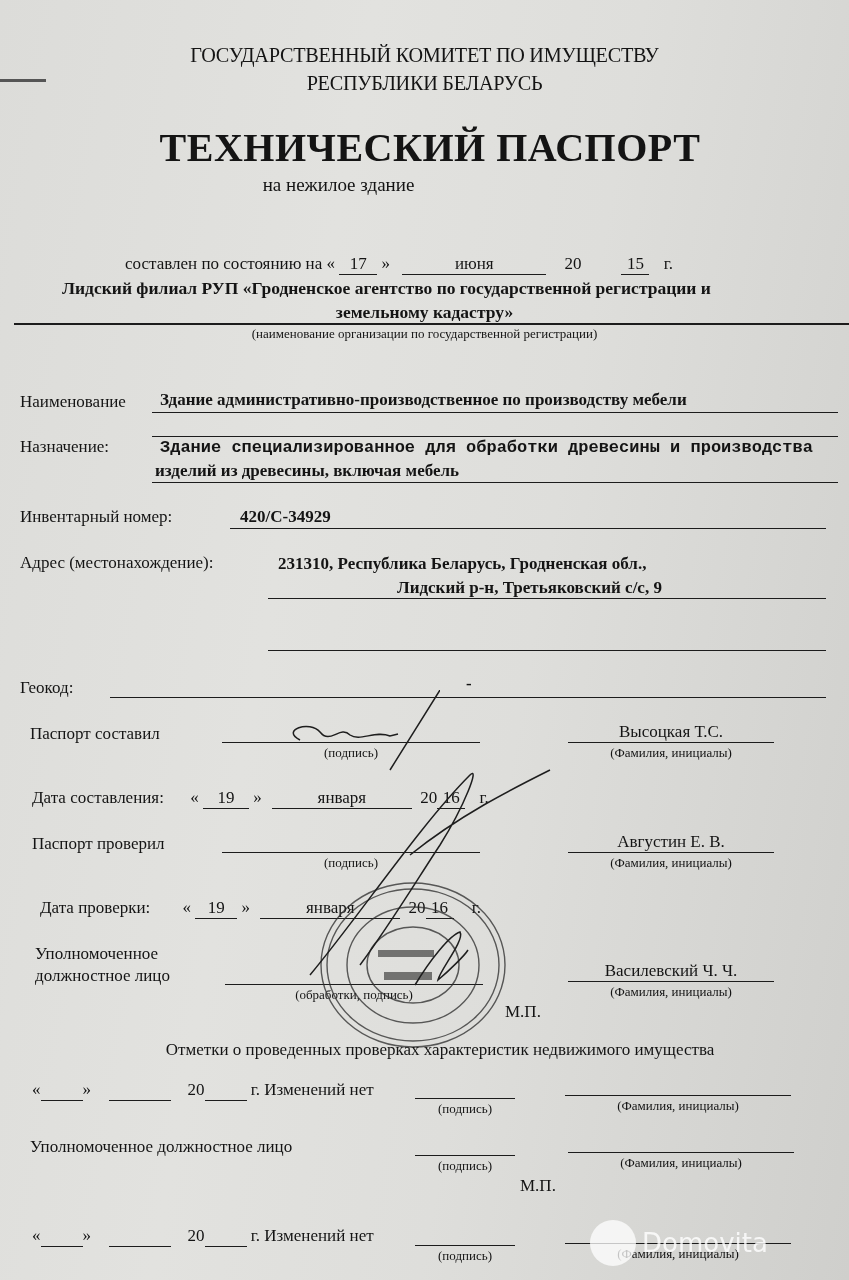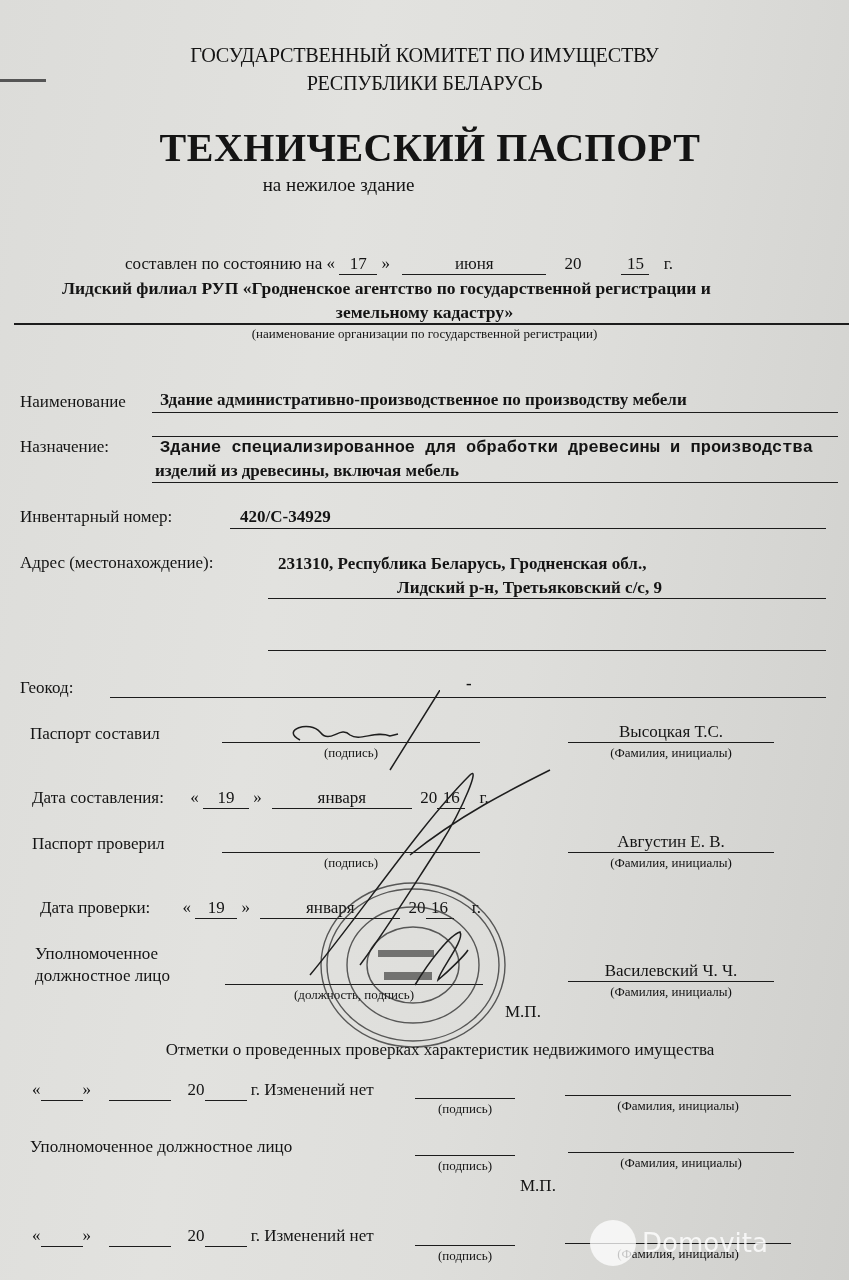--- a/index.html
+++ b/index.html
@@ -105,21 +105,21 @@
   <span class="under" style="width:42px;">19</span>
   <span>»</span>
   <span class="under" style="width:140px;margin-left:6px;">января</span>
   <span style="margin-left:4px;">20</span><span class="under" style="width:28px;">16</span>
   <span style="margin-left:14px;">г.</span>
 </div>
 
 <div class="abs reg" style="left:35px;top:944px;">Уполномоченное</div>
 <div class="abs reg" style="left:35px;top:966px;">должностное лицо</div>
 <div class="line" style="left:225px;width:258px;top:984px;"></div>
-<div class="abs c small" style="left:225px;width:258px;top:987px;">(должность, подпись)</div>
+<div class="abs c small" style="left:225px;width:258px;top:987px;">(обработки, подпись)</div>
 <div class="abs c reg" style="left:568px;width:206px;top:961px;">Василевский Ч. Ч.</div>
 <div class="line" style="left:568px;width:206px;top:981px;"></div>
 <div class="abs c small" style="left:568px;width:206px;top:984px;">(Фамилия, инициалы)</div>
 <div class="abs reg" style="left:505px;top:1002px;">М.П.</div>
 
 <svg class="stamp" viewBox="0 0 190 170">
   <g fill="none" stroke="#2a2a2a" stroke-width="1.4" opacity="0.75">
     <ellipse cx="95" cy="85" rx="92" ry="82"></ellipse>
     <ellipse cx="95" cy="85" rx="86" ry="76"></ellipse>
     <ellipse cx="95" cy="85" rx="66" ry="58"></ellipse>

